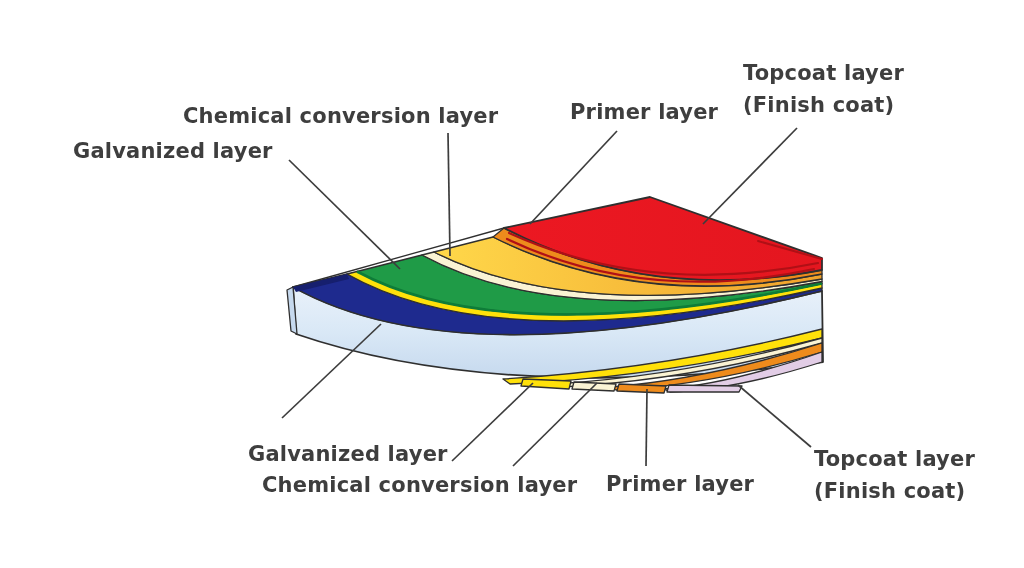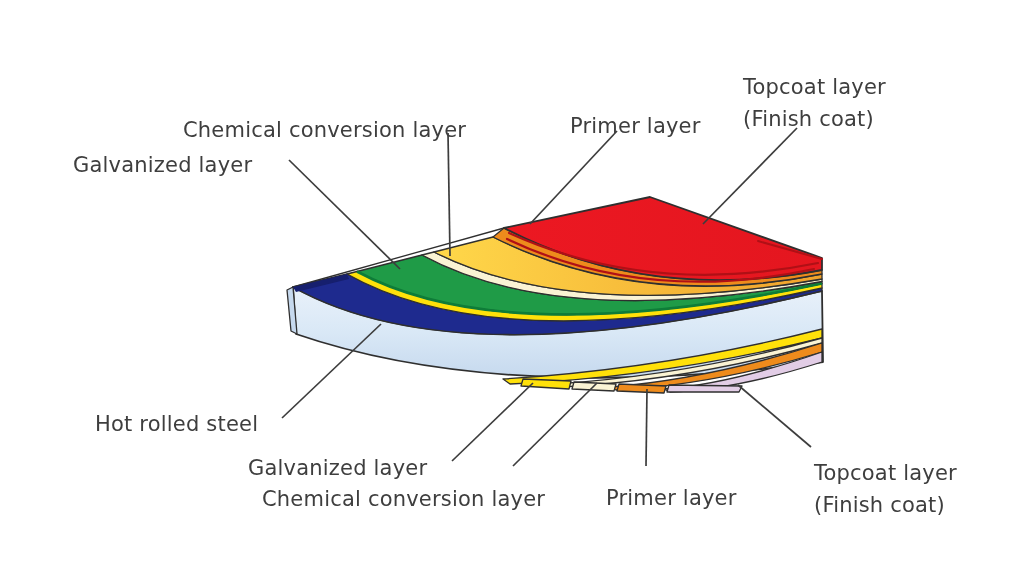--- a/index.html
+++ b/index.html
@@ -2,22 +2,22 @@
 <html><head>
 <meta charset="utf-8">
 <style>
   html,body{margin:0;padding:0;background:#ffffff;}
   .stage{
     position:relative;width:1024px;height:568px;background:#ffffff;overflow:hidden;
     font-family:"DejaVu Sans","Liberation Sans",sans-serif;
   }
   svg.diagram{position:absolute;left:0;top:0;}
   .label{
-    position:absolute;color:#3e3e3e;font-weight:400;font-size:21px;
-    letter-spacing:.2px;white-space:nowrap;line-height:1.0;margin-top:14px;
+    position:absolute;color:#3e3e3e;font-weight:700;font-size:21px;
+    letter-spacing:.2px;white-space:nowrap;line-height:1.0;
   }
   .label .l2{display:block;margin-top:11px;}
   .outl{stroke:#2f2f2f;stroke-width:1.3;stroke-linejoin:round;}
   .outl2{stroke:#2f2f2f;stroke-width:1.8;stroke-linejoin:round;}
   .leader{stroke:#3d3d3d;stroke-width:1.7;fill:none;}
   .ridge{fill:none;stroke-linecap:round;}
 </style>
 </head>
 <body>
 
@@ -85,21 +85,20 @@
 
   <div class="label" style="left:73px;top:141px;">Galvanized layer</div>
 
   <div class="label" style="left:570px;top:102px;">Primer layer</div>
 
   <div class="label" style="left:743px;top:63px;">
     <span>Topcoat layer</span>
     <span class="l2">(Finish coat)</span>
   </div>
 
-  <div class="label" style="left:95px;top:400px;">Hot rolled steel</div>
 
   <div class="label" style="left:248px;top:444px;">Galvanized layer</div>
 
   <div class="label" style="left:262px;top:475px;">Chemical conversion layer</div>
 
   <div class="label" style="left:606px;top:474px;">Primer layer</div>
 
   <div class="label" style="left:814px;top:449px;">
     <span>Topcoat layer</span>
     <span class="l2">(Finish coat)</span>

